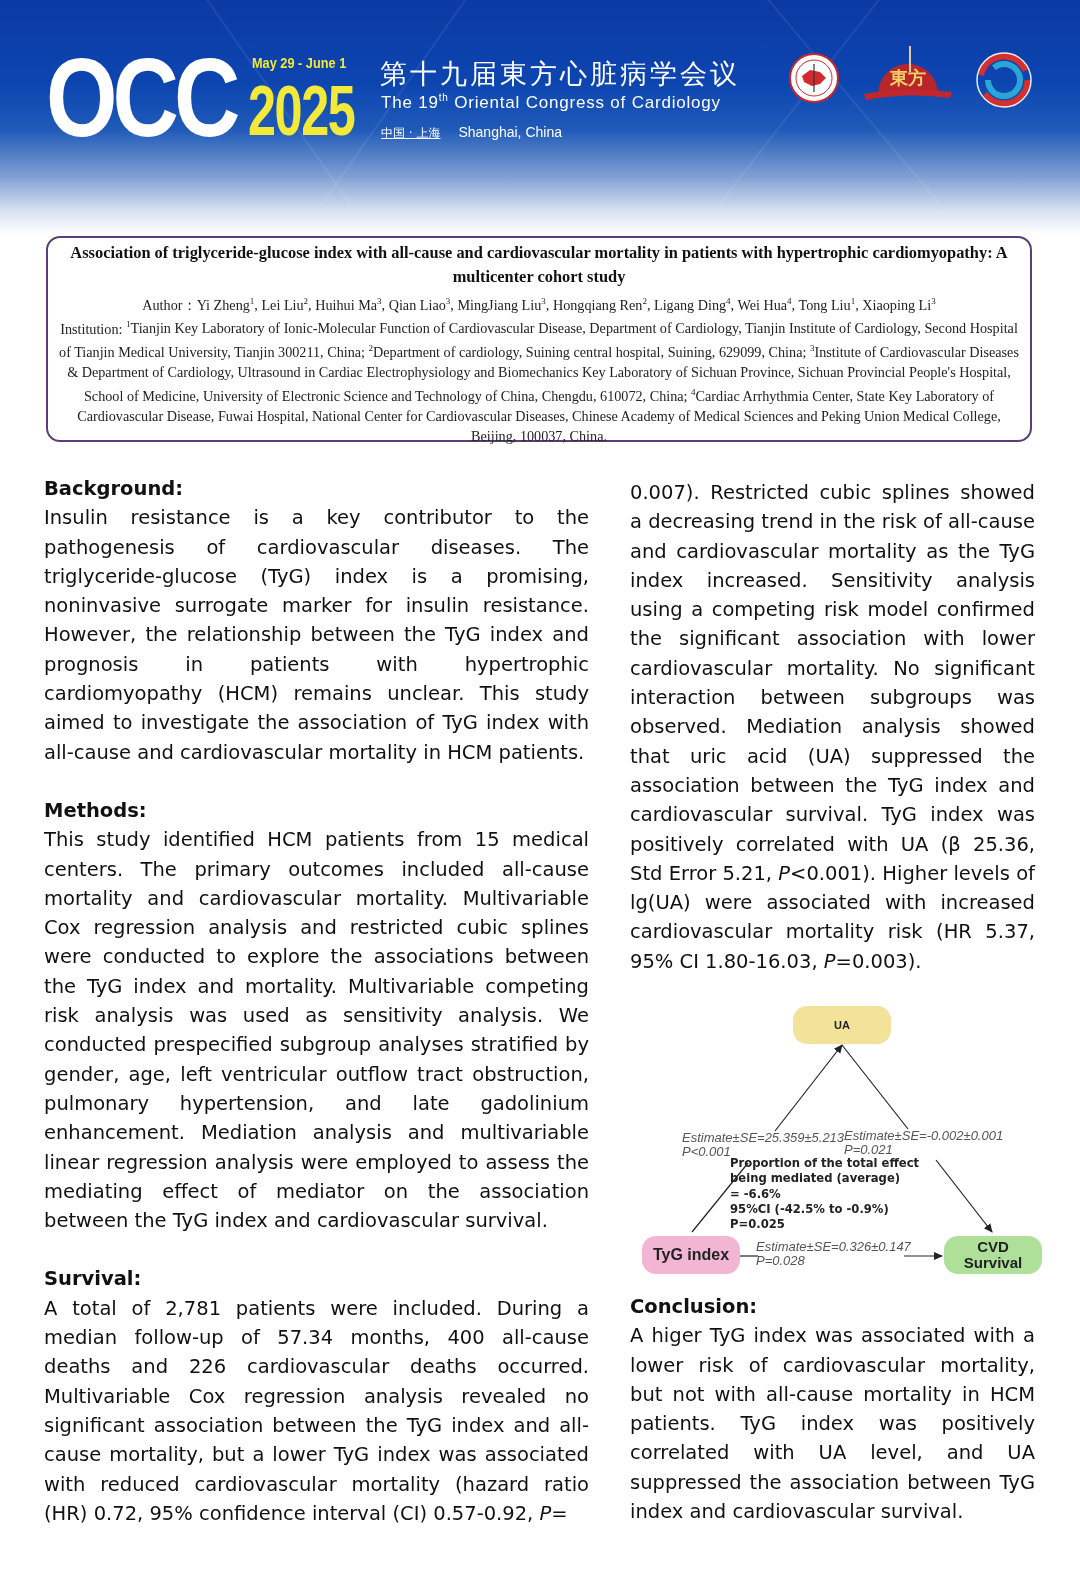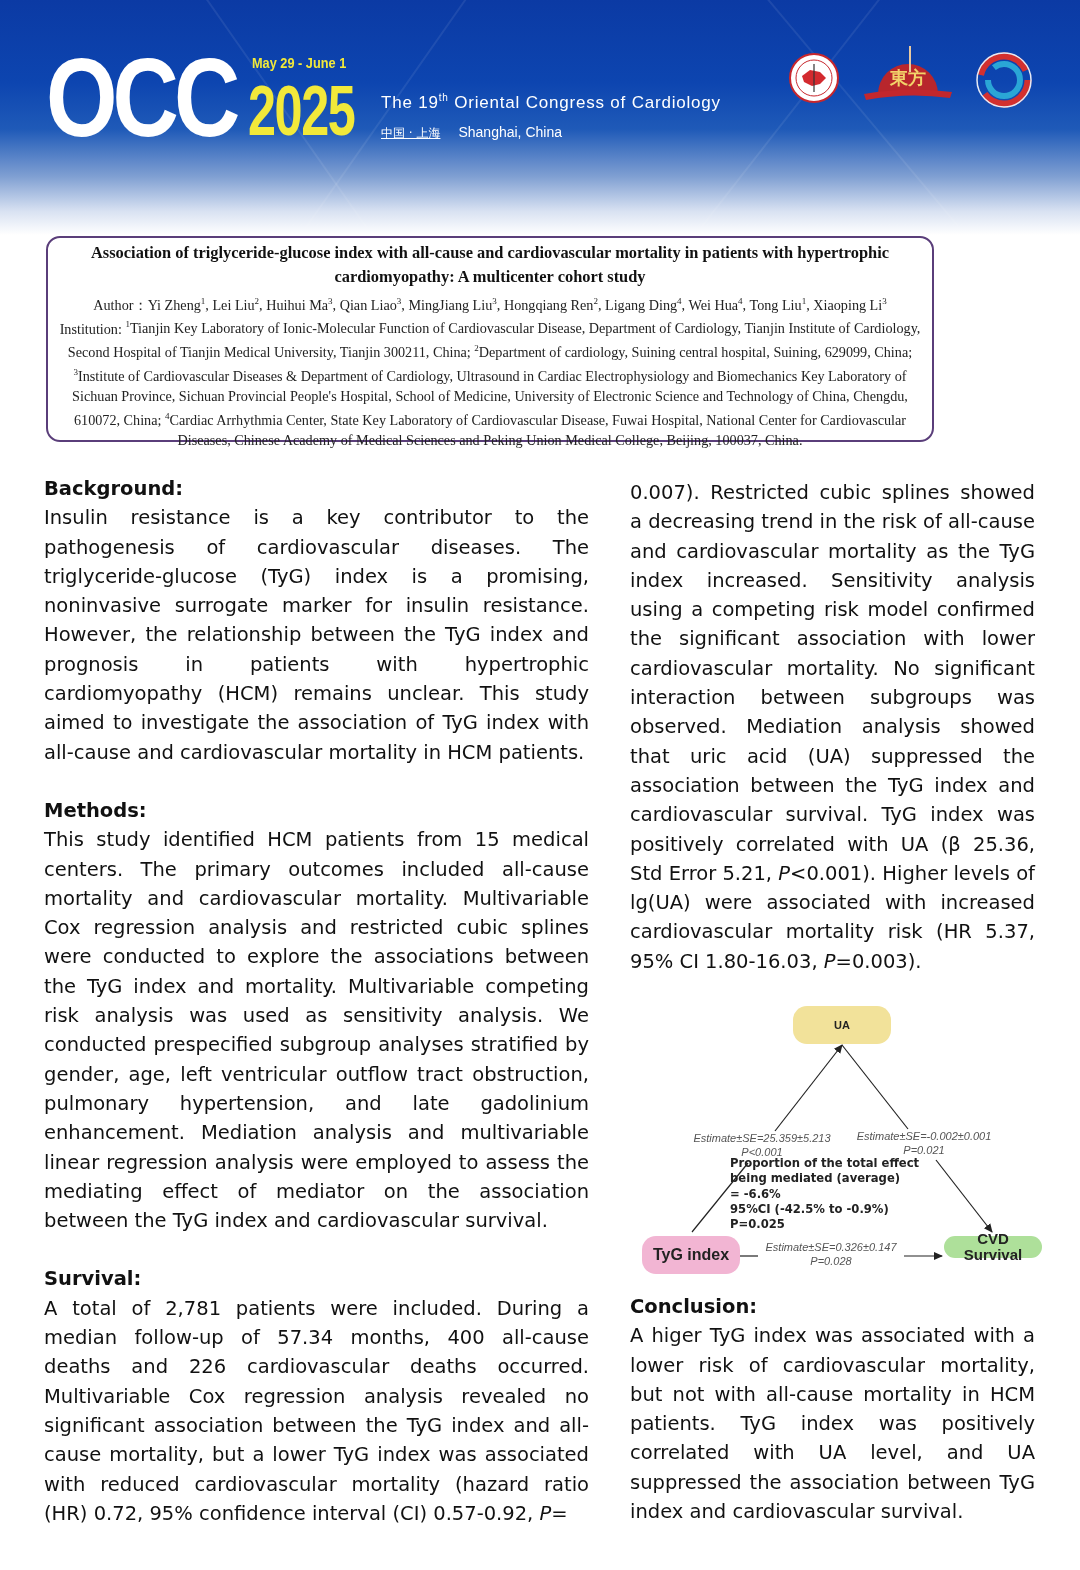--- a/index.html
+++ b/index.html
@@ -38,21 +38,21 @@
     position: absolute; left: 381px; top: 124px; font-family: "Liberation Sans", sans-serif; font-size: 14px; color: #fff; white-space: nowrap;
   }
   .location .loc-cn { margin-right: 18px; font-family: "DejaVu Sans", sans-serif; font-size: 12px; text-decoration: underline; }
   .logo { position: absolute; top: 52px; width: 60px; height: 52px; }
   .logo1 { left: 784px; }
   .logo2 { left: 860px; top: 42px; width: 96px; height: 62px; }
   .logo3 { left: 974px; width: 60px; height: 56px; }
 
   
   .titlebox {
-    position: absolute; left: 46px; top: 236px; width: 888px; height: 206px;
+    position: absolute; left: 46px; top: 236px; width: 986px; height: 206px;
     border: 2px solid #5a3e7a; border-radius: 14px; background: #fff;
     font-family: "Liberation Serif", serif; text-align: center; padding: 3px 8px;
   }
   .paper-title { font-weight: bold; font-size: 16.4px; line-height: 24px; color: #111; }
   .authors, .institution { font-size: 14.2px; line-height: 20px; color: #222; }
   .authors { margin-top: 2px; }
   .titlebox sup { font-size: 9px; }
 
   
   .col { position: absolute; font-family: "DejaVu Sans", sans-serif; font-size: 19.5px; line-height: 29.3px; color: #111; text-align: justify; }
@@ -61,41 +61,42 @@
   .sec-heading { font-weight: bold; font-size: 19.5px; }
   .sec-block { margin-bottom: 29px; }
   .sec-text { text-align: justify; text-align-last: left; }
 
   
   .diagram { position: absolute; left: 630px; top: 1000px; width: 420px; height: 290px; }
   .node { position: absolute; display: flex; align-items: center; justify-content: center; border-radius: 14px;
     font-family: "Liberation Sans", sans-serif; font-weight: bold; color: #222; text-align: center; line-height: 1.1; }
   .node-ua { left: 163px; top: 6px; width: 98px; height: 38px; background: #f2e29a; font-size: 11px; }
   .node-tyg { left: 12px; top: 236px; width: 98px; height: 38px; background: #f2b5d3; font-size: 16px; }
-  .node-cvd { left: 314px; top: 236px; width: 98px; height: 22px; background: #aee09a; font-size: 15px; }
+  .node-cvd { left: 314px; top: 236px; width: 98px; height: 38px; background: #aee09a; font-size: 15px; }
   .diagram svg { position: absolute; left: 0; top: 0; }
-  .est { position: absolute; font-family: "Liberation Sans", sans-serif; font-style: italic; font-size: 11px; color: #555; text-align: center; line-height: 14px; white-space: nowrap; }
+  .est { position: absolute; font-family: "Liberation Sans", sans-serif; font-style: italic; font-size: 13px; color: #555; text-align: left; line-height: 14px; white-space: nowrap; }
   .est-a { left: 52px; top: 131px; width: 160px; }
   .est-b { left: 214px; top: 129px; width: 160px; }
   .est-c { left: 126px; top: 240px; width: 150px; }
   .mediation { position: absolute; left: 100px; top: 156px; width: 220px; text-align: left;
     font-family: "DejaVu Sans", sans-serif; font-weight: bold; font-size: 11.6px; line-height: 15.3px; color: #222; }
 </style>
 </head>
 <body>
 
 <div class="banner">
   <div class="grid-line" style="left:150px; transform:rotate(-35deg);"></div>
   <div class="grid-line" style="left:520px; transform:rotate(35deg);"></div>
   <div class="grid-line" style="left:700px; transform:rotate(-40deg);"></div>
   <div class="grid-line" style="left:940px; transform:rotate(38deg);"></div>
 
   <div class="occ">OCC</div>
   <div class="dates">May 29 - June 1</div>
   <div class="year">2025</div>
+  <div class="cn-title">第十九届東方心脏病学会议</div>
   <div class="en-title"><span>The 19</span><sup>th</sup><span> Oriental Congress of Cardiology</span></div>
   <div class="location"><span class="loc-cn">中国 · 上海</span><span>Shanghai, China</span></div>
 
   <svg class="logo logo1" viewBox="0 0 60 52">
     <circle cx="30" cy="26" r="24" fill="#fff" stroke="#c8272d" stroke-width="2"></circle>
     <circle cx="30" cy="26" r="18" fill="none" stroke="#c8272d" stroke-width="1"></circle>
     <path d="M18 24 L26 18 L36 20 L42 26 L36 32 L28 34 L20 30 Z" fill="#d32a2f"></path>
     <line x1="30" y1="12" x2="30" y2="40" stroke="#333" stroke-width="1.2"></line>
   </svg>
   <svg class="logo logo2" viewBox="0 0 96 62">

